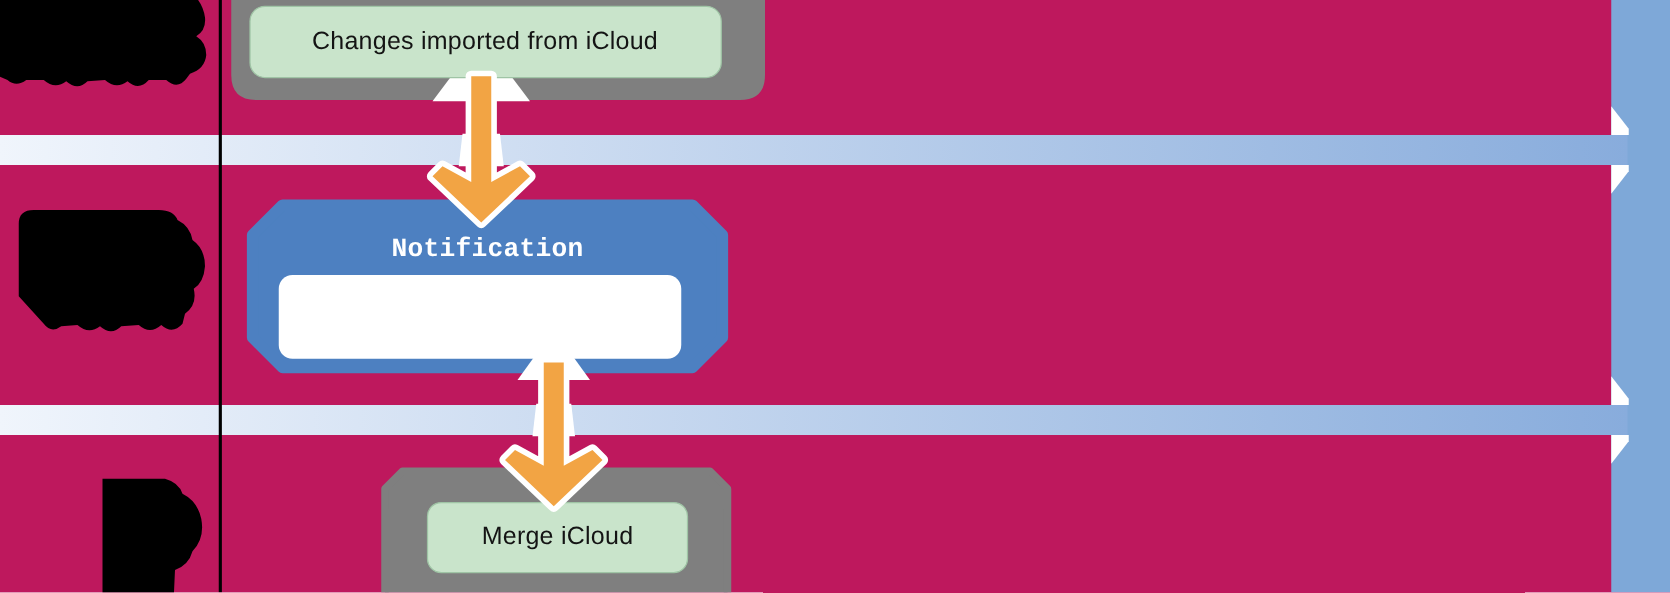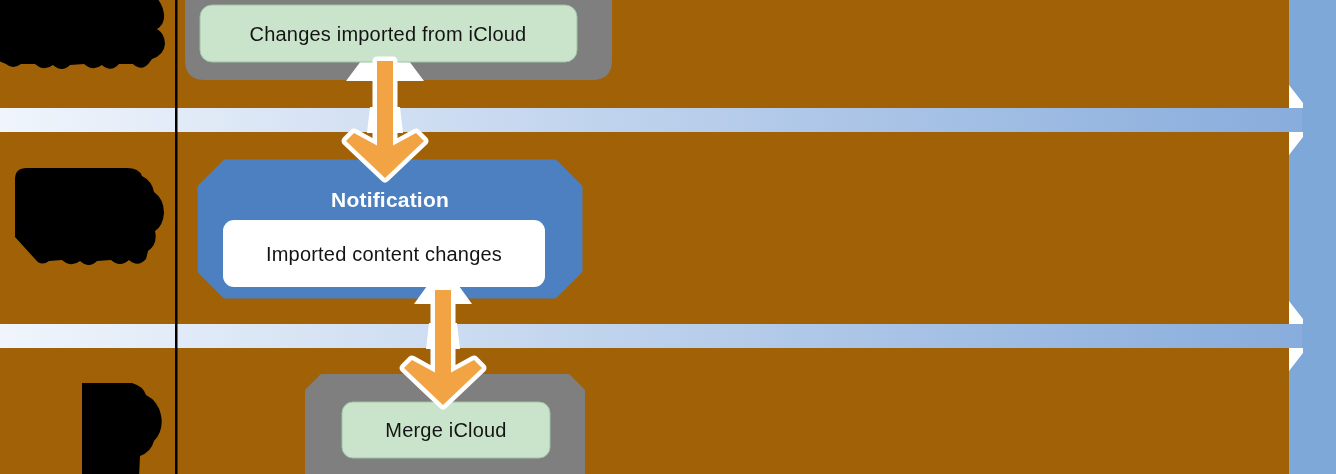--- a/index.html
+++ b/index.html
@@ -2,21 +2,21 @@
 <html><head>
 <meta charset="utf-8">
 <style>
   html, body { margin: 0; padding: 0; background: #ffffff; }
   body { font-family: "Liberation Sans", sans-serif; }
   .stage {
     position: relative;
     width: 1336px;
     height: 474px;
     overflow: hidden;
-    background: #a16207;
+    background: #be185d;
   }
   .stage svg { position: absolute; left: 0; top: 0; }
   .label {
     position: absolute;
     transform: translate(-50%, -50%);
     white-space: nowrap;
     font-size: 20px;
     color: #141414;
     letter-spacing: 0.2px;
   }
@@ -70,18 +70,17 @@
 
     <path d="M435,290 L451,290 L451,372.6 L474,360 L482,368 L443,405 L404,368 L412,360 L435,372.6 Z" fill="#f2a444" stroke="#ffffff" stroke-width="9" stroke-linejoin="round" paint-order="stroke fill"></path>
 
     <path d="M-8,-8 L150,-8 Q162,0 164,14 Q165,24 157,29 Q165,34 165,44 Q164,55 152,59 L149,63 Q142,72 133,64 L119,64 Q111,73 102,65 Q93,72 84,64 L70,65 Q62,73 53,65 Q44,72 35,64 L21,64 Q13,70 6,64 L-8,58 Z" fill="#000000"></path>
     <path d="M15,237 L15,179 Q15,168 27,168 L127,168 Q139,168 142,176 Q152,181 154,192 Q164,199 164,213 Q163,226 155,231 Q158,244 148,251 L146,259 Q138,268 129,260 Q120,268 111,260 L97,261 Q89,269 80,261 Q71,268 62,260 L49,261 Q41,267 35,259 Z" fill="#000000"></path>
     <path d="M82,383 L132,383 Q143,386 146,395 Q158,401 161,415 Q164,431 154,441 Q151,452 140,456 L139,478 L82,478 Z" fill="#000000"></path>
   </svg>
 
   <div class="label" style="left:388px; top:34px;">Changes imported from iCloud</div>
 
-  <div class="label title" style="left:390px; top:200px;">Notification</div>
+  <div class="label title" style="left:390px; top:200px;font-family:Liberation Mono, monospace;">Notification</div>
 
-  <div class="label" style="left:384px; top:254px;">Imported content changes</div>
 
   <div class="label" style="left:446px; top:430px;">Merge iCloud</div>
 </div>
 
 </body></html>

